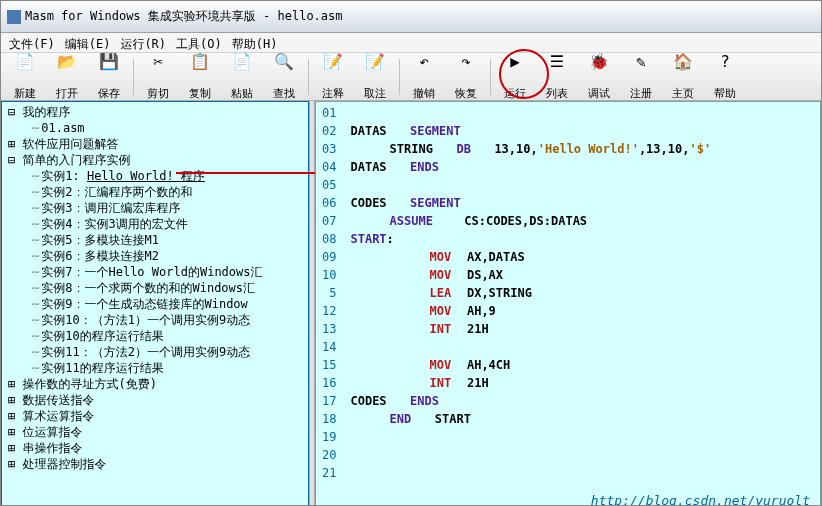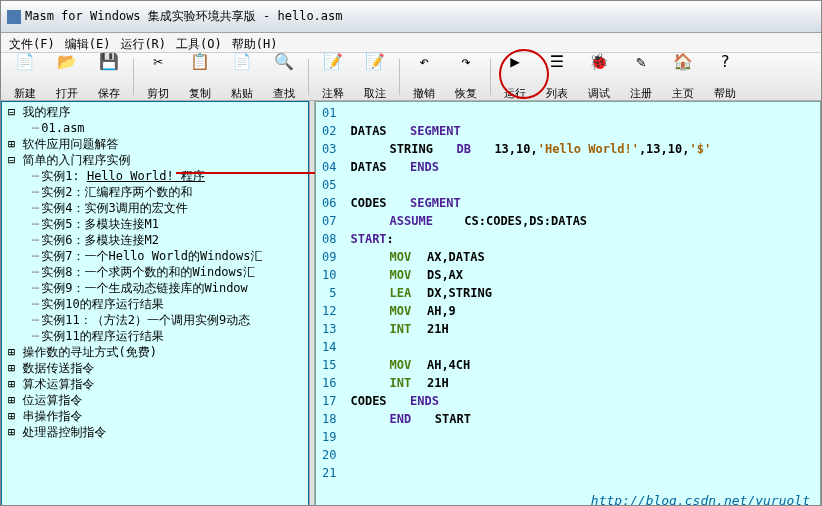--- a/index.html
+++ b/index.html
@@ -20,21 +20,21 @@
 .tree-node::before { content: "⊟ "; color: #000; }
 .tree-node.collapsed::before { content: "⊞ "; }
 .tree-leaf { padding-left: 28px; }
 .tree-leaf::before { content: "⋯"; color: #888; margin-right: 2px; }
 .underlined { text-decoration: underline; }
 .splitter { width: 6px; background: #e0e0e0; border-left: 1px solid #aaa; border-right: 1px solid #aaa; cursor: col-resize; }
 .editor { flex: 1; background: #d6ffff; border: 1px solid #7a9; display: flex; overflow: hidden; position: relative; }
 .gutter { background: #d6ffff; padding: 2px 4px 2px 2px; text-align: right; color: #0369a1; font-weight: normal; font-family: Consolas, monospace; font-size: 13px; line-height: 18px; }
 .gutter div { padding: 0 4px; }
 .code { padding: 2px 2px 2px 6px; font-family: Consolas, monospace; font-size: 13px; line-height: 18px; white-space: pre; font-weight: bold; }
-.kw { color: #4d7c0f; }
+.kw { color: #b91c1c; margin-left: 40px; }
 .dir { color: #4c1d95; }
 .str { color: #a16207; }
 .num { color: #000; }
 .txt { color: #000; }
 .arrow-line { position: absolute; left: 176px; top: 172px; width: 154px; height: 2px; background: #c00; }
 .arrow-head { position: absolute; left: 326px; top: 168px; width: 0; height: 0; border-left: 8px solid #c00; border-top: 5px solid transparent; border-bottom: 5px solid transparent; }
 .watermark { position: absolute; right: 10px; bottom: 6px; color: #0369a1; font-style: italic; font-size: 13px; pointer-events: none; }
 </style>
 </head>
 <body>
@@ -130,26 +130,28 @@
 
 <div class="workspace">
   <div class="tree-panel">
     <div class="tree-item tree-node">我的程序</div>
     <div class="tree-item tree-leaf">01.asm</div>
     <div class="tree-item tree-node collapsed">软件应用问题解答</div>
     <div class="tree-item tree-node">简单的入门程序实例</div>
     <div id="examples">
         <div class="tree-item tree-leaf">实例1:  <span class="underlined">Hello World! 程序</span></div>
         <div class="tree-item tree-leaf">实例2：汇编程序两个数的和</div>
+        <div class="tree-item tree-leaf">实例3：调用汇编宏库程序</div>
         <div class="tree-item tree-leaf">实例4：实例3调用的宏文件</div>
         <div class="tree-item tree-leaf">实例5：多模块连接M1</div>
         <div class="tree-item tree-leaf">实例6：多模块连接M2</div>
         <div class="tree-item tree-leaf">实例7：一个Hello World的Windows汇</div>
         <div class="tree-item tree-leaf">实例8：一个求两个数的和的Windows汇</div>
         <div class="tree-item tree-leaf">实例9：一个生成动态链接库的Window</div>
+        <div class="tree-item tree-leaf">实例10：（方法1）一个调用实例9动态</div>
         <div class="tree-item tree-leaf">实例10的程序运行结果</div>
         <div class="tree-item tree-leaf">实例11：（方法2）一个调用实例9动态</div>
         <div class="tree-item tree-leaf">实例11的程序运行结果</div>
       </div>
     <div id="rest">
         <div class="tree-item tree-node collapsed">操作数的寻址方式(免费)</div>
         <div class="tree-item tree-node collapsed">数据传送指令</div>
         <div class="tree-item tree-node collapsed">算术运算指令</div>
         <div class="tree-item tree-node collapsed">位运算指令</div>
         <div class="tree-item tree-node collapsed">串操作指令</div>

